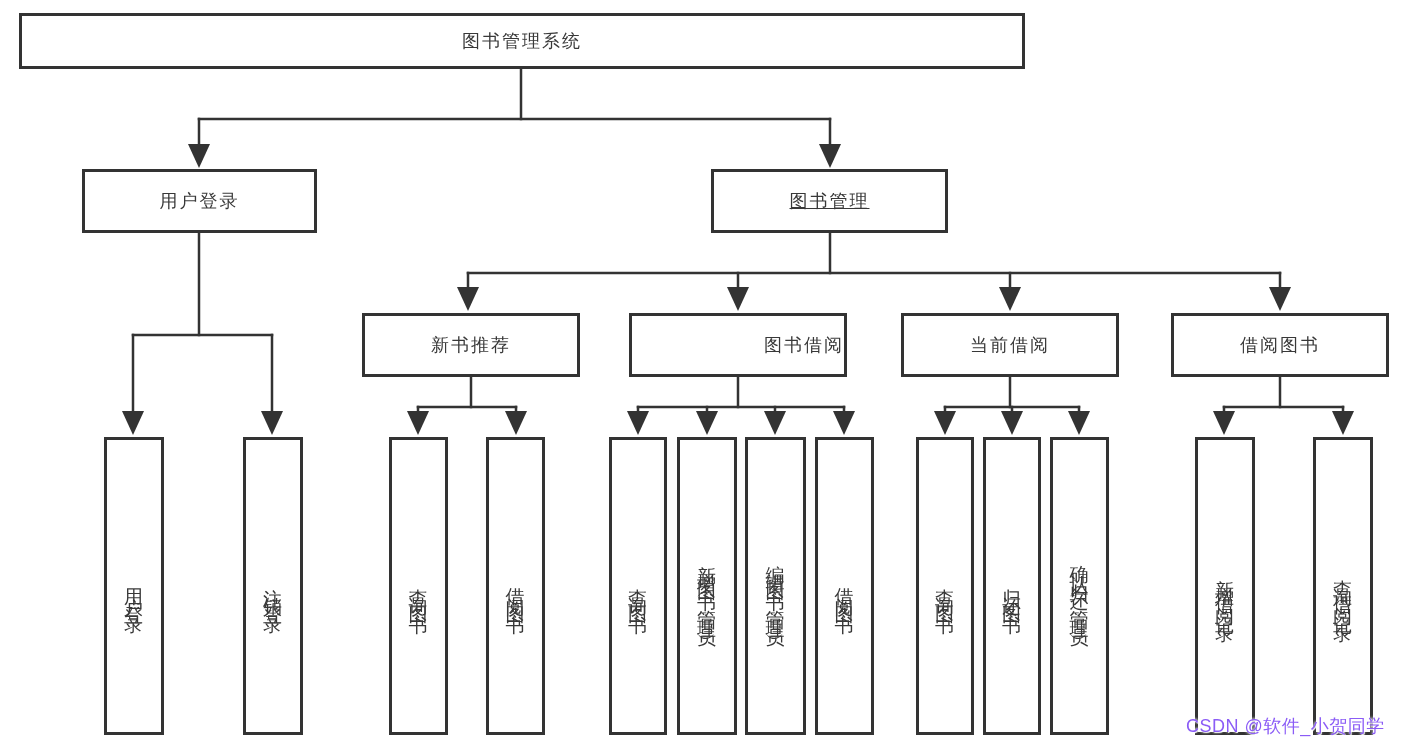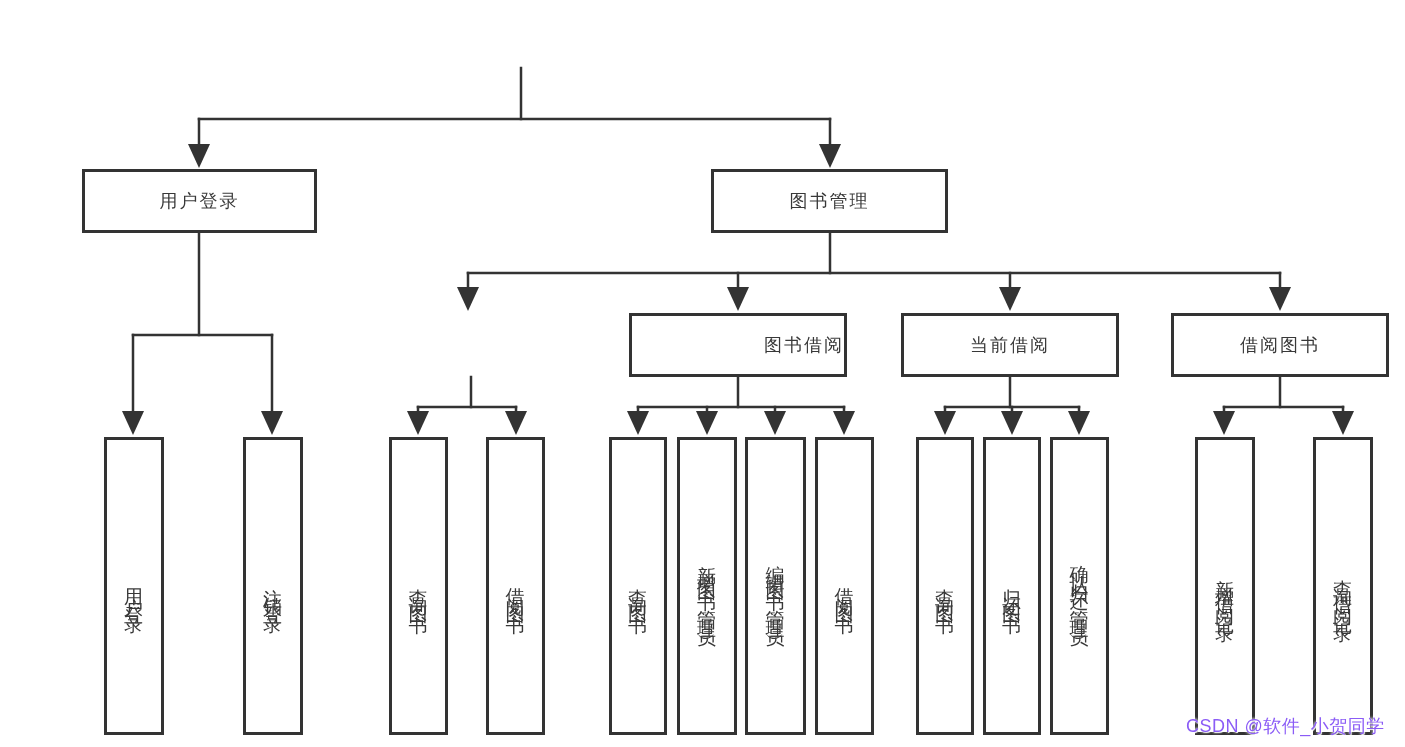--- a/index.html
+++ b/index.html
@@ -121,28 +121,34 @@
       <polygon points="764,411 786,411 775,435"></polygon>
       <polygon points="833,411 855,411 844,435"></polygon>
       <polygon points="934,411 956,411 945,435"></polygon>
       <polygon points="1001,411 1023,411 1012,435"></polygon>
       <polygon points="1068,411 1090,411 1079,435"></polygon>
       <polygon points="1213,411 1235,411 1224,435"></polygon>
       <polygon points="1332,411 1354,411 1343,435"></polygon>
     </g>
   </svg>
 
+  <div class="box hbox" style="left:19px;top:13px;width:1006px;height:56px;">
+    <span>图书管理系统</span>
+  </div>
 
   <div class="box hbox" style="left:82px;top:169px;width:235px;height:64px;">
     <span>用户登录</span>
   </div>
-  <div class="box hbox" style="left:711px;top:169px;width:237px;height:64px;">
+  <div class="box hbox" style="left:711px;top:169px;width:237px;height:64px;text-decoration:underline;">
     <span>图书管理</span>
   </div>
 
+  <div class="box hbox" style="left:362px;top:313px;width:218px;height:64px;">
+    <span>新书推荐</span>
+  </div>
   <div class="box hbox" style="left:629px;top:313px;width:218px;height:64px;justify-content:flex-end;">
     <span>图书借阅</span>
   </div>
   <div class="box hbox" style="left:901px;top:313px;width:218px;height:64px;">
     <span>当前借阅</span>
   </div>
   <div class="box hbox" style="left:1171px;top:313px;width:218px;height:64px;">
     <span>借阅图书</span>
   </div>
 

